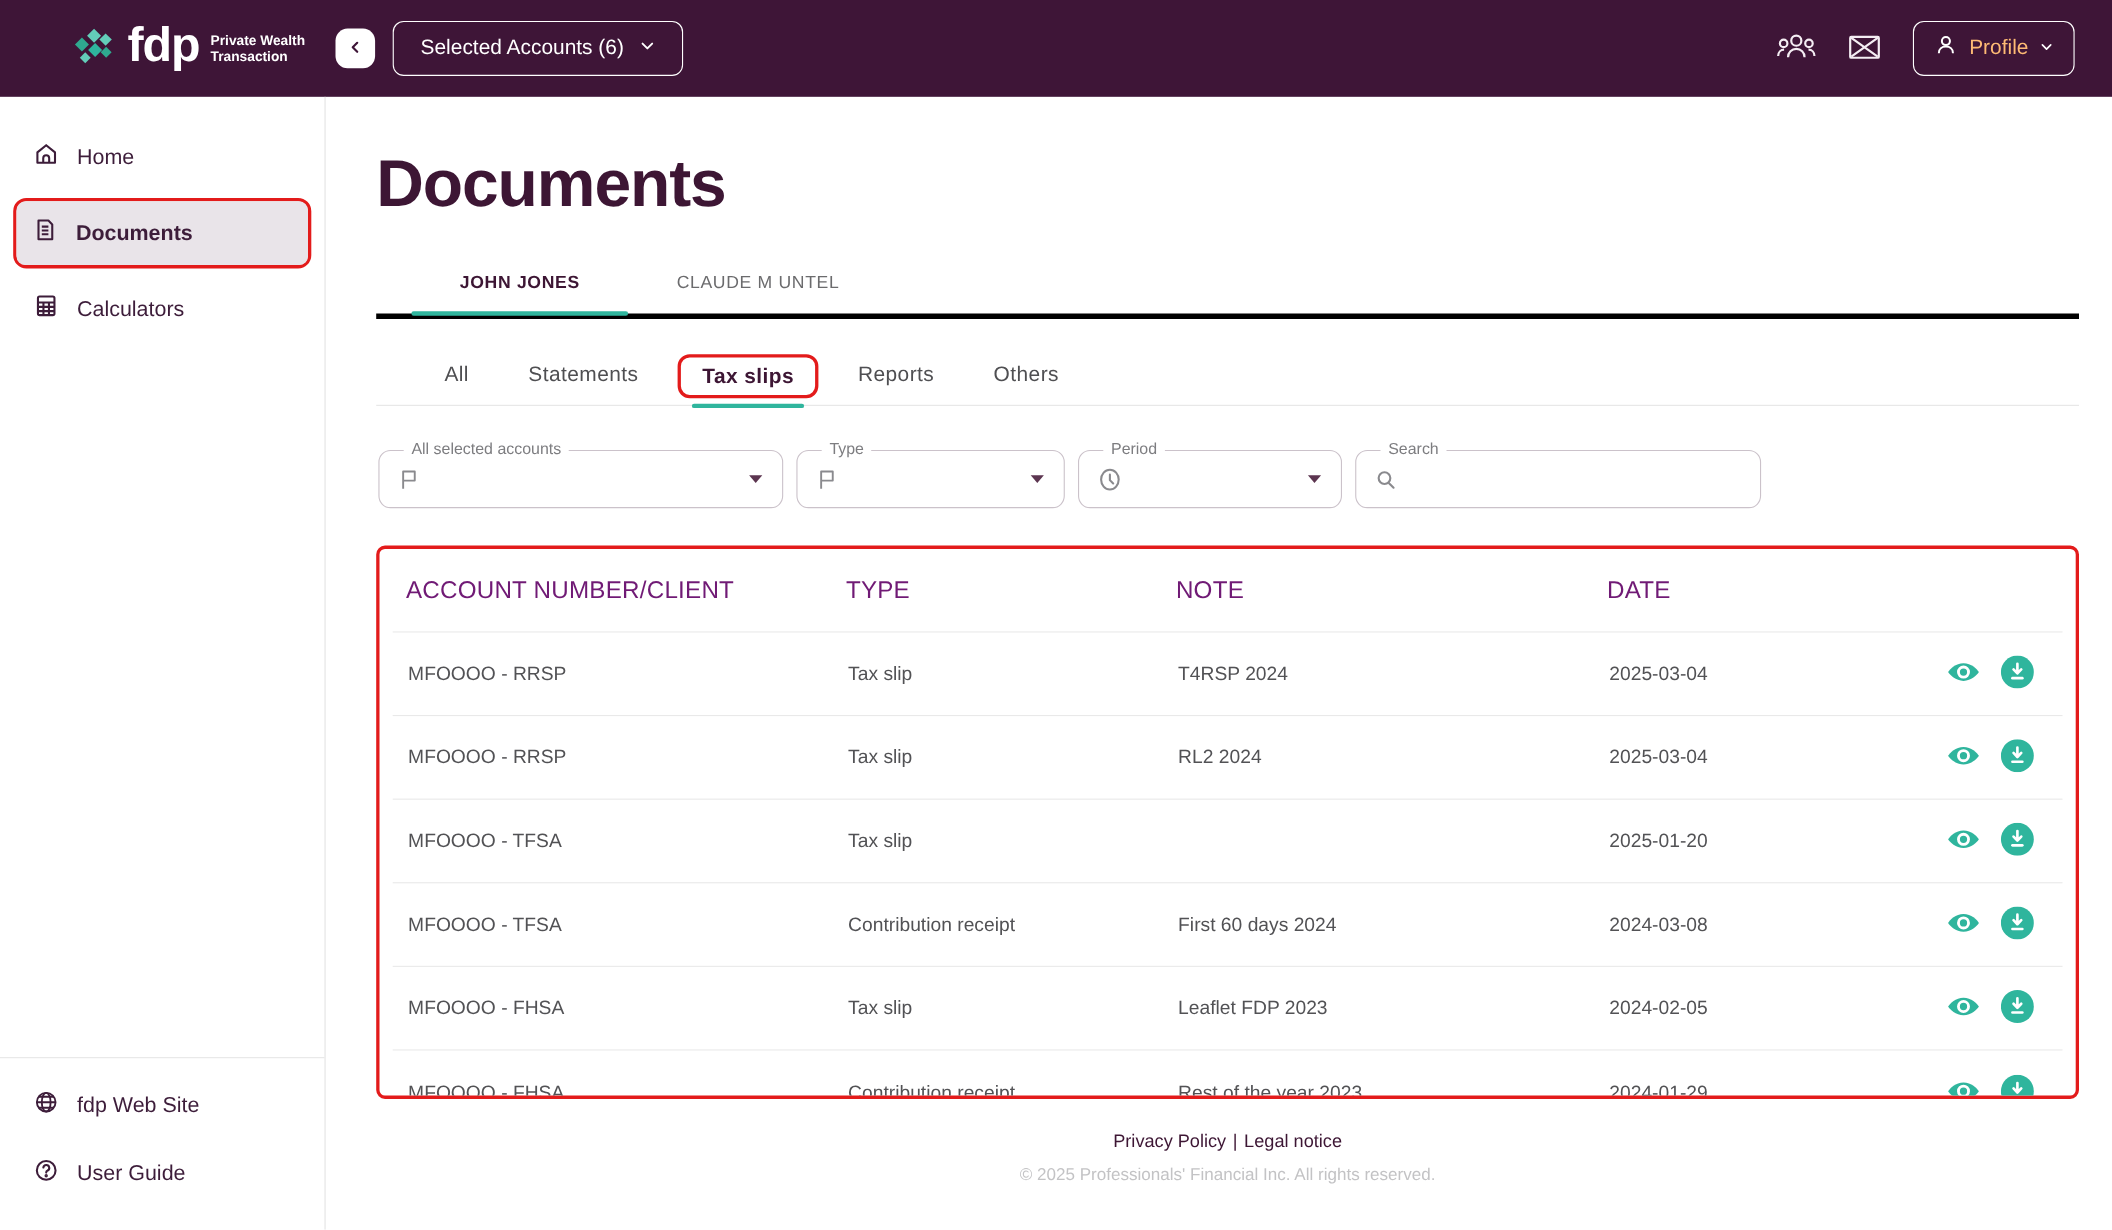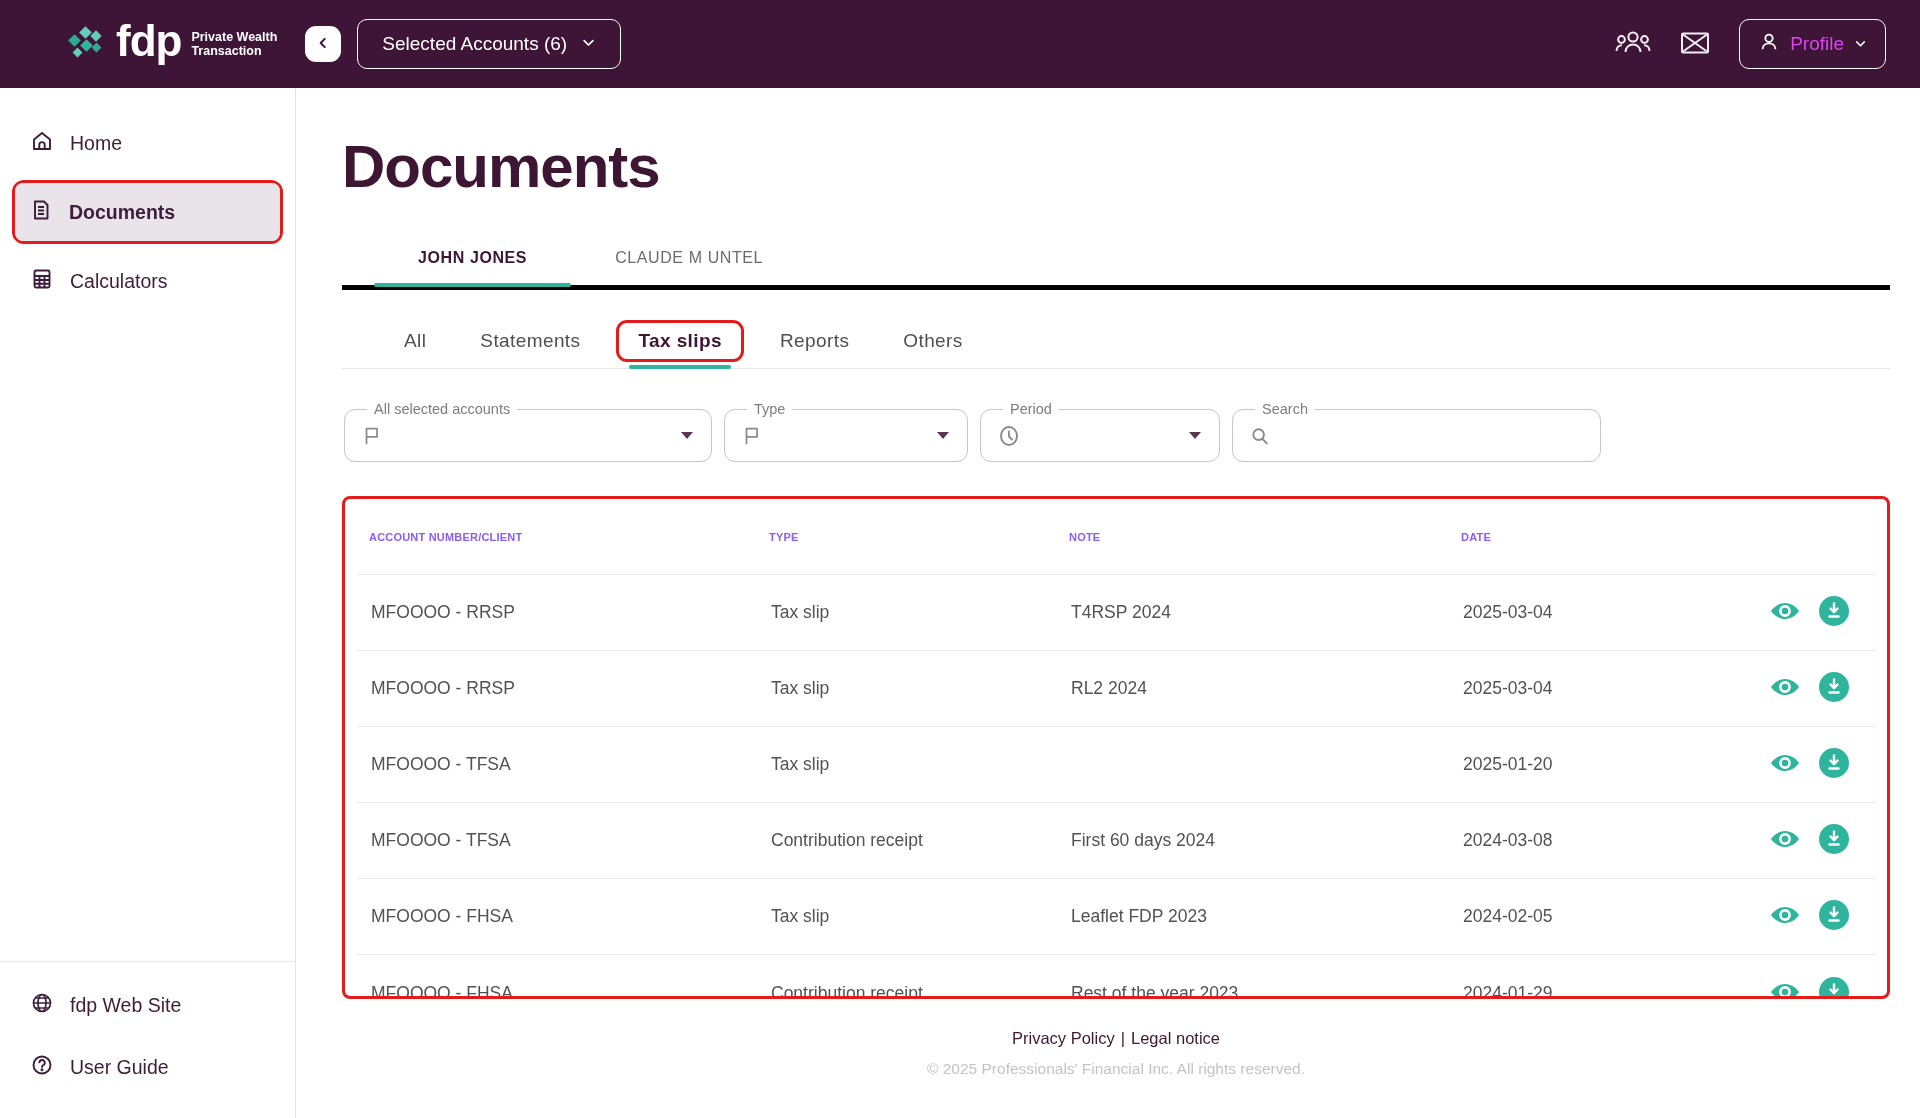--- a/index.html
+++ b/index.html
@@ -10,21 +10,21 @@
   .header { height:88px; background:#3e1537; display:flex; align-items:center; padding:0 34px 0 62px; }
   .brand { display:flex; align-items:center; gap:10px; }
   .brand-name { color:#fff; font-size:44px; font-weight:700; letter-spacing:-1px; line-height:1; padding-bottom:6px;}
   .brand-tag { color:#fff; font-size:12.5px; font-weight:700; line-height:1.15; }
   .collapse-btn { margin-left:28px; width:36px; height:36px; background:#fff; border:none; border-radius:11px;
     display:flex; align-items:center; justify-content:center; cursor:pointer; }
   .accounts-btn { margin-left:16px; height:50px; background:transparent; border:1.5px solid #fff; border-radius:10px;
     color:#fff; font-size:19px; font-family:inherit; display:flex; align-items:center; gap:14px; padding:0 24px; cursor:pointer; }
   .header-right { margin-left:auto; display:flex; align-items:center; gap:28px; }
   .hicon-btn { background:none; border:none; cursor:pointer; display:flex; }
-  .profile-btn { height:50px; border:1.5px solid #fff; border-radius:10px; background:transparent; color:#d946ef;
+  .profile-btn { height:50px; border:1.5px solid #fff; border-radius:10px; background:transparent; color:#fdba74;
     font-size:19px; font-family:inherit; display:flex; align-items:center; gap:10px; padding:0 18px; cursor:pointer; }
 
   
   .shell { display:flex; height:1030px; }
   .sidebar { width:322px; border-right:1px solid #e3e3e3; display:flex; flex-direction:column; padding:22px 0 18px; }
   .nav-item { display:flex; align-items:center; gap:16px; height:58px; margin:4px 16px; padding:0 12px 0 14px;
     color:#3d1d3a; font-size:19.5px; border-radius:8px; cursor:pointer; }
   .nav-item .lbl { flex:0 0 auto; }
   .nav-item .spacer { flex:1; }
   .nav-item.active { background:#e9e4e9; }
@@ -35,21 +35,21 @@
 
   
   .main { flex:1; padding:44px 30px 0 46px; display:flex; flex-direction:column; }
   .page-title { color:#3d1634; font-size:60px; font-weight:700; letter-spacing:-1px; }
 
   .person-tabs { display:flex; margin-top:34px; border-bottom:5px solid #000000; padding-left:32px; }
   .person-tab { padding:14px 44px 18px; font-size:16px; letter-spacing:.6px; color:#6b6b6d; cursor:pointer; position:relative; }
   .person-tab.active { color:#3d1634; font-weight:700; }
   .person-tab.active::after { content:""; position:absolute; left:0; right:0; bottom:-2px; height:4px; background:#2fb59d; border-radius:2px; }
 
-  .cat-tabs { display:flex; margin-top:30px; border-bottom:1px solid #e6e6e6; padding-left:40px; gap:10px; }
+  .cat-tabs { display:flex; align-items:flex-end; margin-top:30px; border-bottom:1px solid #e6e6e6; padding-left:40px; gap:10px; }
   .cat-tab { padding:10px 22px 16px; font-size:19px; letter-spacing:.4px; color:#4f4f52; cursor:pointer; position:relative; white-space:nowrap; }
   .cat-tab.active { color:#3d1634; font-weight:700; }
   .cat-tab.active::after { content:""; position:absolute; left:10px; right:10px; bottom:-2px; height:4px; background:#2fb59d; border-radius:2px; }
   .cat-annotated { border:3px solid #e31b1b; border-radius:11px; margin:0 4px 6px; }
   .cat-annotated .cat-tab { padding:7px 19px 5px; }
   .cat-annotated .cat-tab.active::after { bottom:-12px; }
 
   .filters { display:flex; gap:12px; margin-top:40px; padding-left:2px; }
   .field { position:relative; height:53px; border:1px solid #cbc2ca; border-radius:11px; display:flex; align-items:center;
     padding:0 18px 0 16px; background:#fff;gap:42px; }
@@ -58,21 +58,21 @@
   .field .caret { margin-left:auto; width:0; height:0; border-left:6px solid transparent; border-right:6px solid transparent;
     border-top:7px solid #5c3550; }
   .f-accounts { width:368px; } .f-type { width:244px; } .f-period { width:240px; } .f-search { width:369px; }
   .field input { border:none; outline:none; flex:1; margin-left:12px; font-size:17px; font-family:inherit; color:#3d1634; background:transparent; }
 
   .table-annotated { margin-top:34px; border:3px solid #e31b1b; border-radius:8px; width:1548px; height:503px; overflow:hidden; padding:0 12px; }
   .doc-table { width:100%; }
   .trow { display:grid; grid-template-columns:400px 300px 392px 250px 1fr; align-items:center; height:76px;
     border-bottom:1px solid #e9e9e9; padding:0 12px; }
   .trow:last-child { border-bottom:none; }
-  .thead { font-weight:700; font-size:11px; color:#8b5cf6; letter-spacing:.2px; }
+  .thead { font-weight:400; font-size:22px; color:#701a75; letter-spacing:.2px; }
   .tcell { font-size:17.5px; color:#525255; padding-left:2px; }
   .actions { display:flex; justify-content:flex-end; align-items:center; gap:18px; padding-right:14px; }
   .icon-btn { background:none; border:none; cursor:pointer; display:flex; padding:0; }
 
   .main-footer { margin-top:30px; text-align:center; }
   .footer-links { font-size:16.5px; color:#3d1634; }
   .footer-links a { color:#3d1634; text-decoration:none; cursor:pointer; }
   .footer-sep { margin:0 6px; }
   .copyright { margin-top:12px; font-size:15.5px; color:#c3c3c5; }
 </style>

